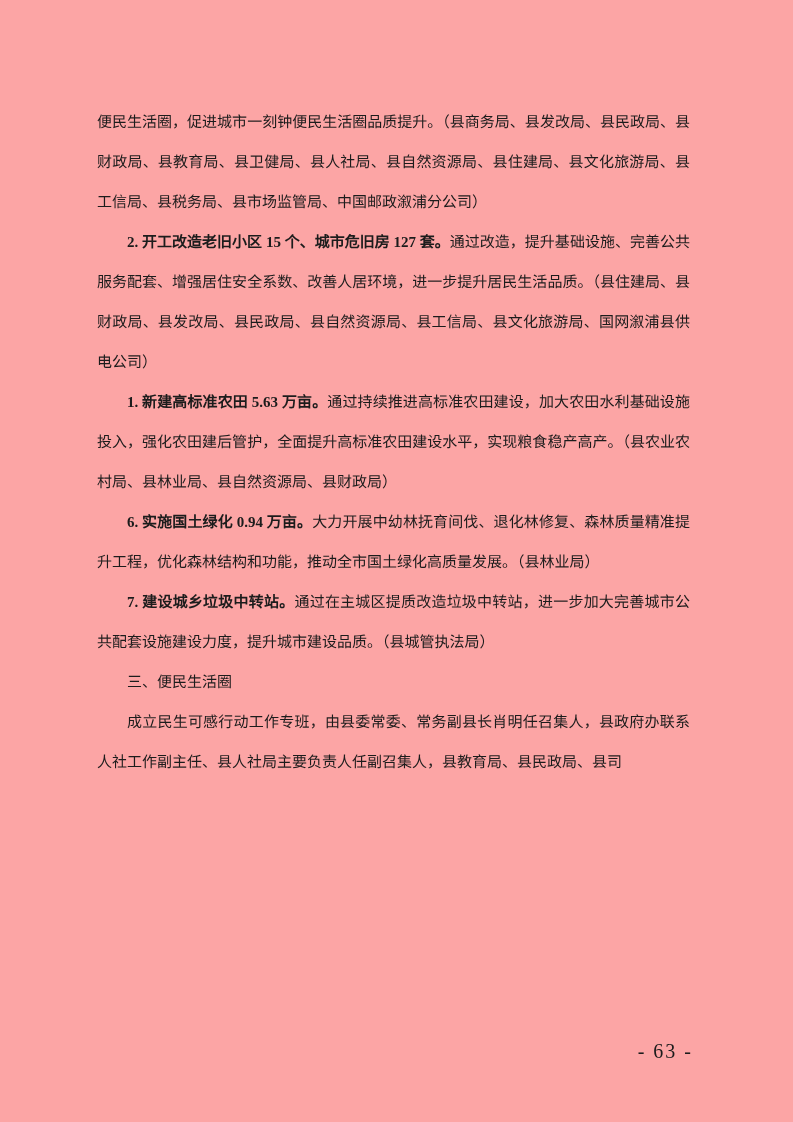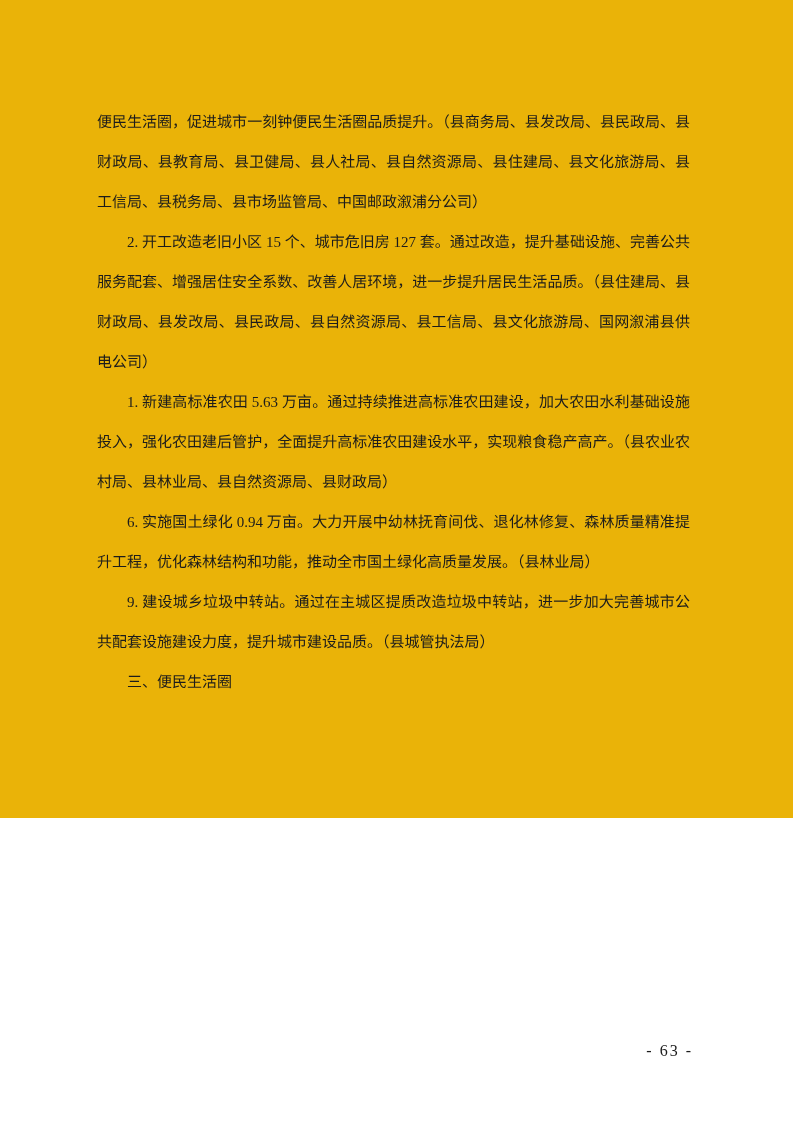--- a/index.html
+++ b/index.html
@@ -10,58 +10,59 @@
   body {
     width: 793px;
     height: 1122px;
     overflow: hidden;
     font-family: "Liberation Serif", "DejaVu Serif", serif;
     color: #1c1c1c;
   }
   .page {
     position: relative;
     width: 793px;
-    height: 818px;
-    background: #eab308;
+    height: 1122px;
+    background: #fca5a5;
     box-sizing: border-box;
     padding: 102px 103px 0 97px;
   }
   .doc-body {
     width: 593px;
   }
   .para {
     margin: 0;
     font-size: 15px;
     line-height: 40px;
     text-align: justify;
     word-break: break-all;
     font-weight: normal;
   }
   .para.indent {
     text-indent: 30px;
   }
   .para b {
-    font-weight: normal;
+    font-weight: bold;
   }
   .page-number {
     position: absolute;
     top: 1042px;
     right: 100px;
-    font-size: 16px;
+    font-size: 20px;
     line-height: 18px;
     letter-spacing: 2px;
     color: #1c1c1c;
   }
 </style>
 </head>
 <body>
 
 <div class="page">
   <div class="doc-body">
       <p class="para"><span>便民生活圈，促进城市一刻钟便民生活圈品质提升。（县商务局、县发改局、县民政局、县财政局、县教育局、县卫健局、县人社局、县自然资源局、县住建局、县文化旅游局、县工信局、县税务局、县市场监管局、中国邮政溆浦分公司）</span></p>
       <p class="para indent"><b>2. 开工改造老旧小区 15 个、城市危旧房 127 套。</b><span>通过改造，提升基础设施、完善公共服务配套、增强居住安全系数、改善人居环境，进一步提升居民生活品质。（县住建局、县财政局、县发改局、县民政局、县自然资源局、县工信局、县文化旅游局、国网溆浦县供电公司）</span></p>
       <p class="para indent"><b>1. 新建高标准农田 5.63 万亩。</b><span>通过持续推进高标准农田建设，加大农田水利基础设施投入，强化农田建后管护，全面提升高标准农田建设水平，实现粮食稳产高产。（县农业农村局、县林业局、县自然资源局、县财政局）</span></p>
       <p class="para indent"><b>6. 实施国土绿化 0.94 万亩。</b><span>大力开展中幼林抚育间伐、退化林修复、森林质量精准提升工程，优化森林结构和功能，推动全市国土绿化高质量发展。（县林业局）</span></p>
-      <p class="para indent"><b>9. 建设城乡垃圾中转站。</b><span>通过在主城区提质改造垃圾中转站，进一步加大完善城市公共配套设施建设力度，提升城市建设品质。（县城管执法局）</span></p>
+      <p class="para indent"><b>7. 建设城乡垃圾中转站。</b><span>通过在主城区提质改造垃圾中转站，进一步加大完善城市公共配套设施建设力度，提升城市建设品质。（县城管执法局）</span></p>
       <p class="para indent"><span>三、便民生活圈</span></p>
+      <p class="para indent"><span>成立民生可感行动工作专班，由县委常委、常务副县长肖明任召集人，县政府办联系人社工作副主任、县人社局主要负责人任副召集人，县教育局、县民政局、县司</span></p>
     </div>
   <div class="page-number">- 63 -</div>
 </div>
 
 </body></html>

